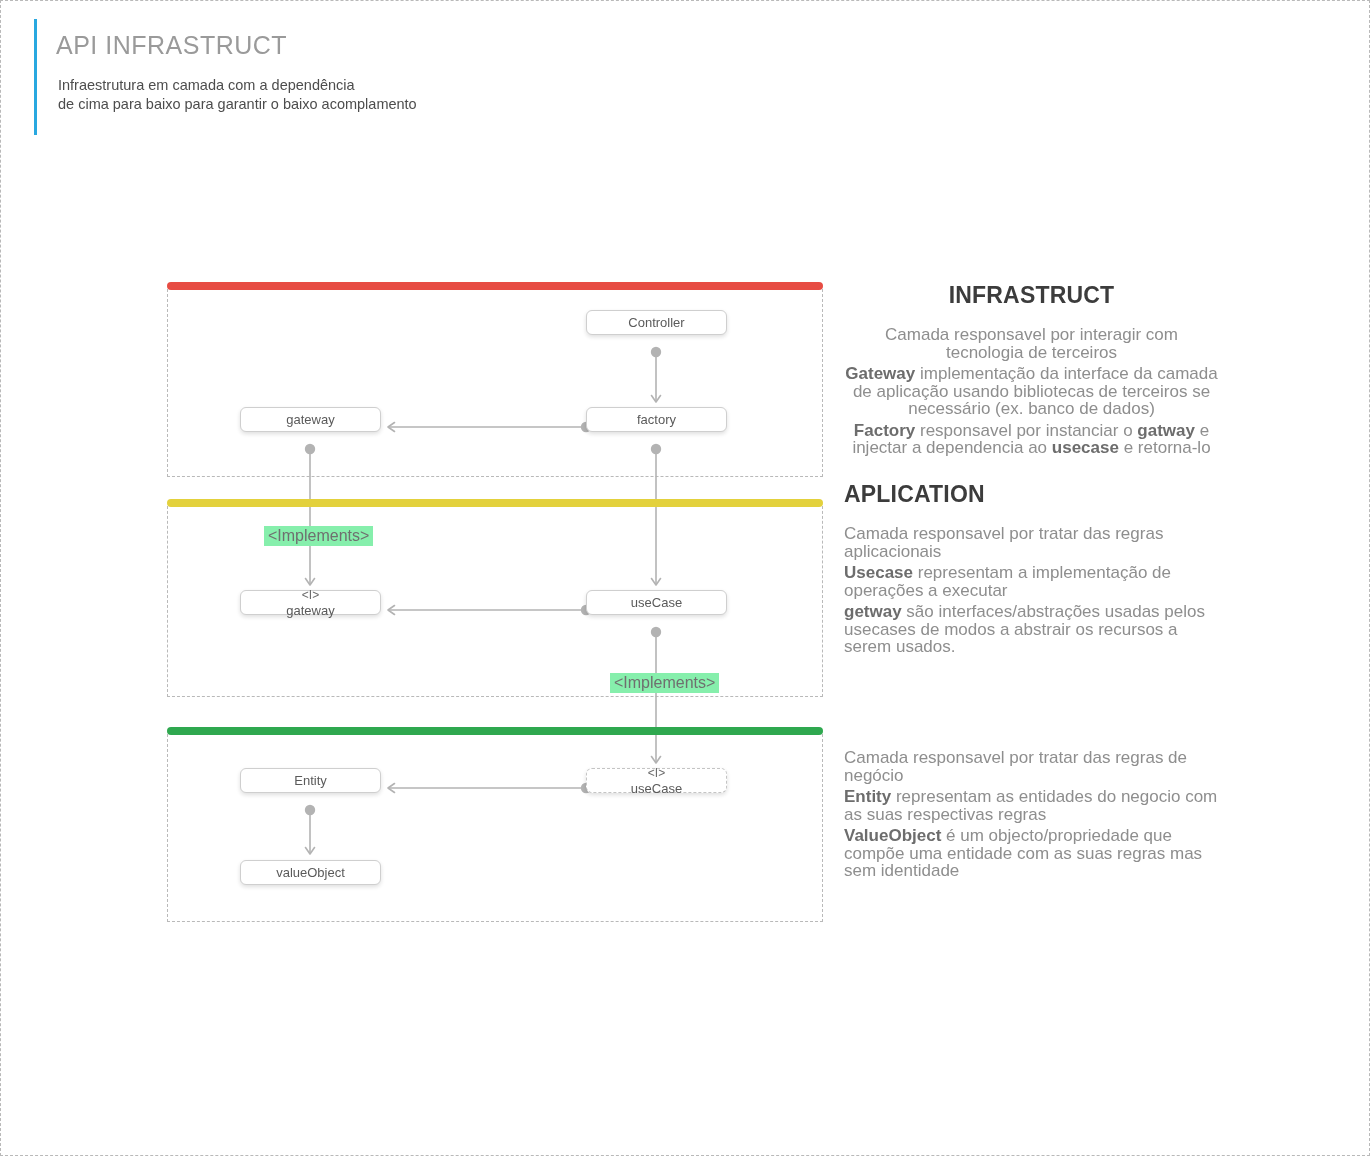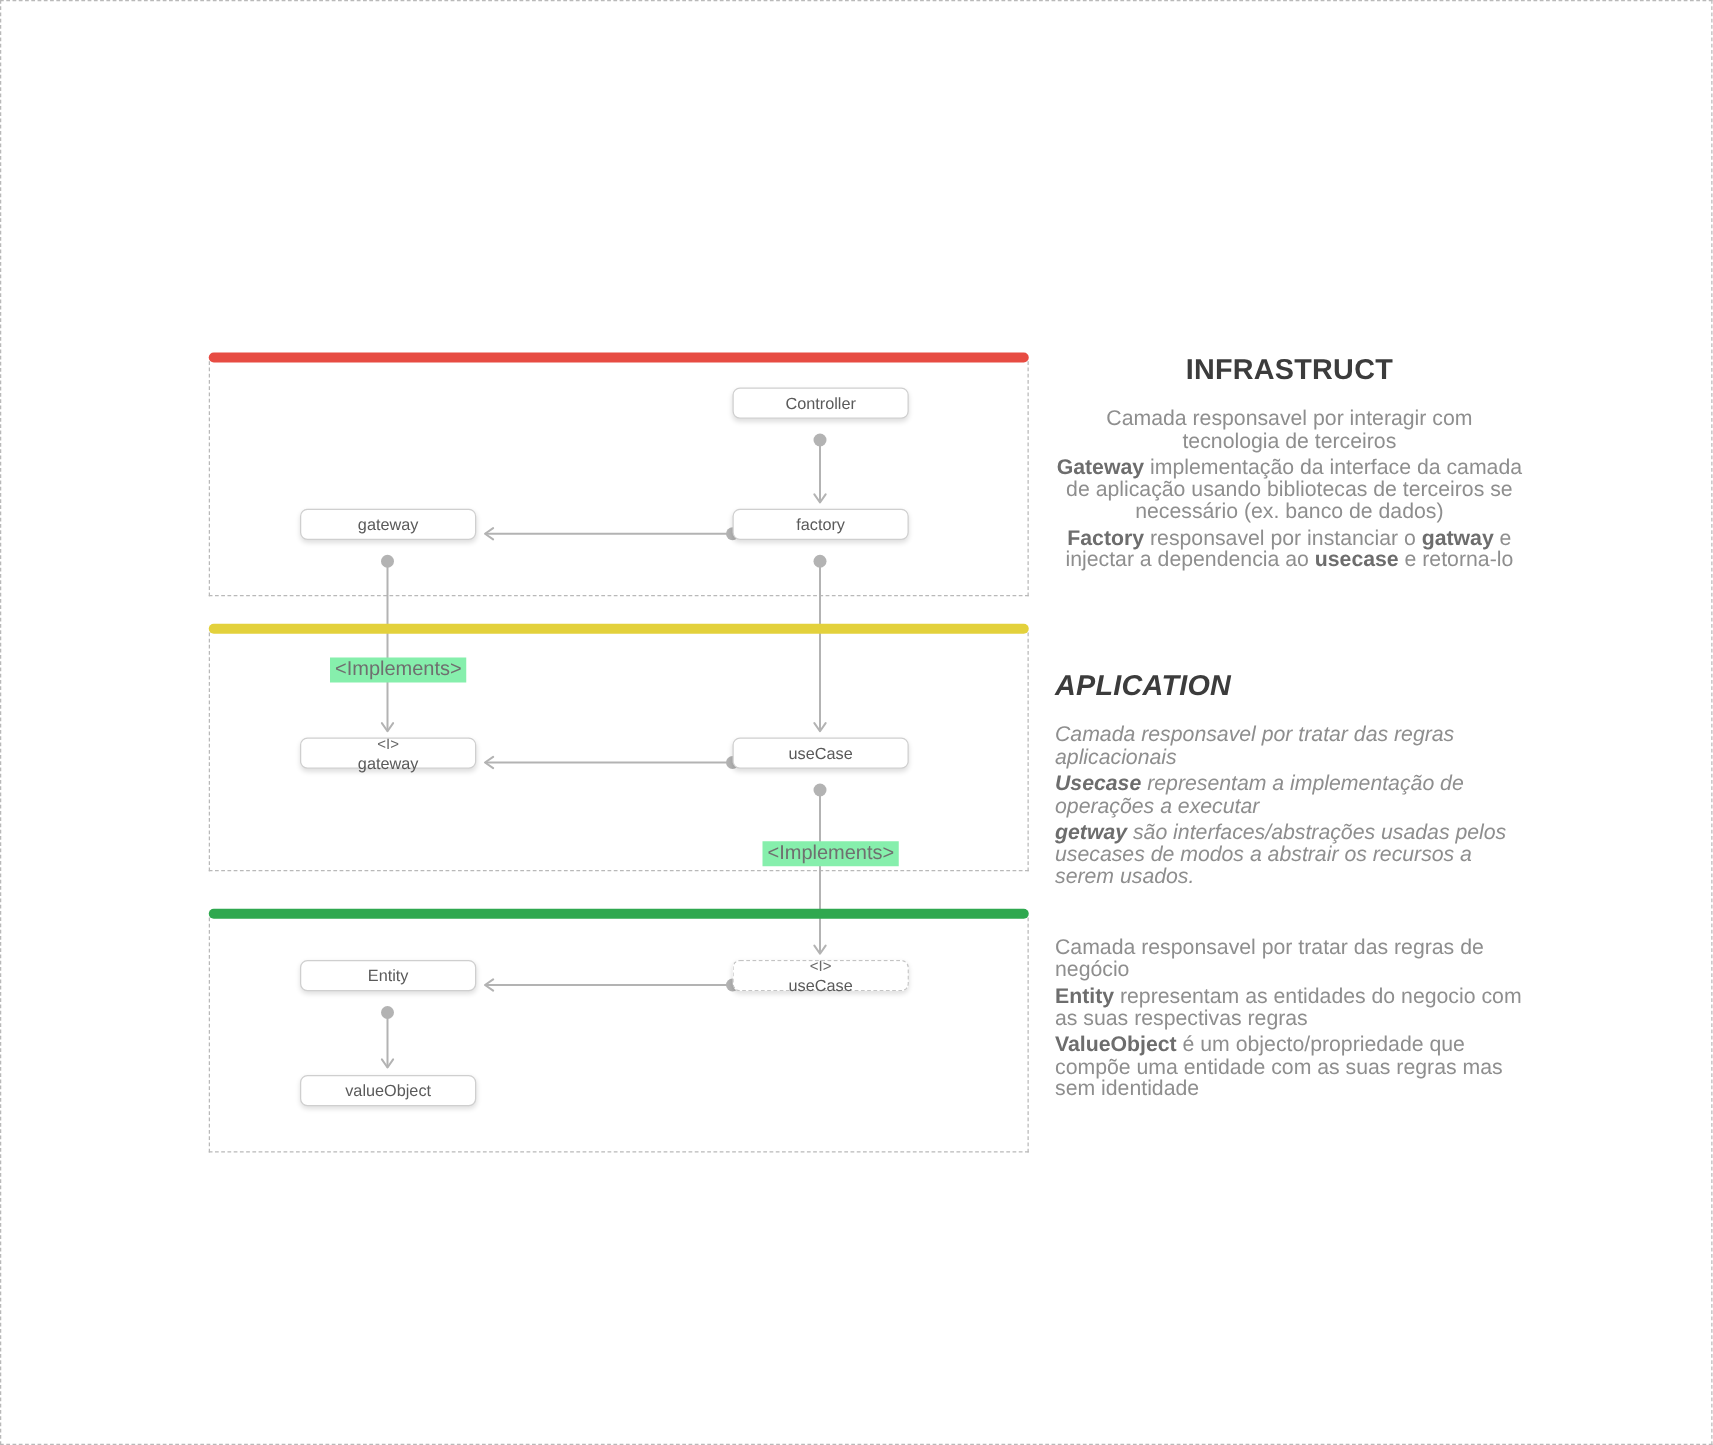--- a/index.html
+++ b/index.html
@@ -79,28 +79,34 @@
   .panel h2{
     margin:0;font-size:23px;font-weight:bold;color:#3c3c3c;letter-spacing:.2px;
   }
   .panel p{
     margin:0;font-size:17px;line-height:17.5px;color:#8e8e8e;
   }
   .panel p.lead{margin-top:17px;}
   .panel p.item{margin-top:4px;}
   .panel p b{color:#6d6d6d;font-weight:bold;}
   #panel-infrastruct{top:281px;text-align:center;}
-  #panel-aplication{top:534px;font-style:italic;}
+  #panel-aplication{top:480px;}
   #panel-domain{top:731px;}
 </style>
 </head>
 <body>
 
 <div id="canvas">
 
+  <div class="header">
+    <div class="accent" style="background: rgb(41, 168, 224);"></div>
+    <div class="title">API INFRASTRUCT</div>
+    <div class="subtitle">Infraestrutura em camada com a dependência
+de cima para baixo para garantir o baixo acomplamento</div>
+  </div>
 
   <div class="layer" id="layer-infrastruct">
     <div class="bar" style="background: rgb(231, 76, 67);"></div>
     <div class="region"></div>
   </div>
   <div class="layer" id="layer-aplication">
     <div class="bar" style="background: rgb(227, 209, 60);"></div>
     <div class="region"></div>
   </div>
   <div class="layer" id="layer-domain">

